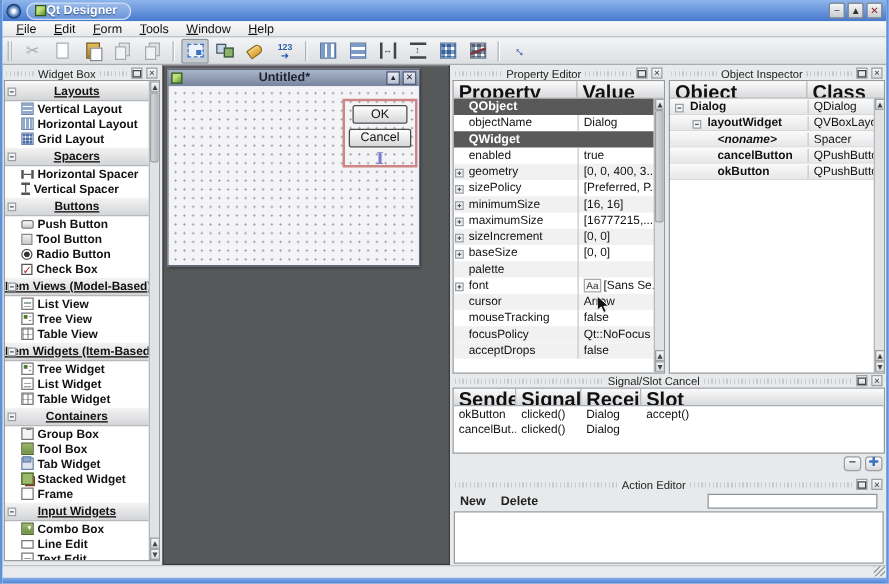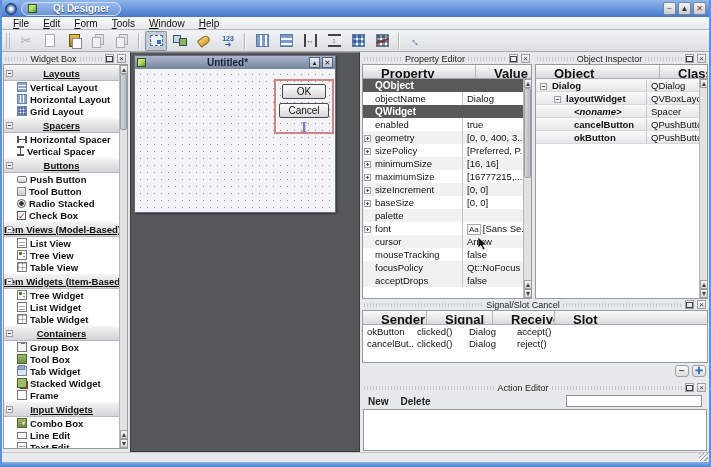--- a/index.html
+++ b/index.html
@@ -4,21 +4,21 @@
 <style>
   * { margin:0; padding:0; box-sizing:border-box; }
   html,body { width:711px; height:467px; font-family:"Liberation Sans","DejaVu Sans",sans-serif; }
   .app { position:relative; width:711px; height:467px; background:#e7e9ea; overflow:hidden;
          border-left:2px solid #5e93dc; border-right:2px solid #5e93dc; }
 
   
   .titlebar { height:17px; background:linear-gradient(#8fb5ec,#4579cd); display:flex; align-items:center; padding:0 3px; }
   .tb-menu-btn { width:12px; height:12px; border-radius:50%; background:radial-gradient(#dce8fa 20%,#2c5a9e 70%); color:#fff; font-size:7px;
                  display:flex; align-items:center; justify-content:center; margin-right:4px; border:1px solid #1e3f72; }
-  .tb-caps { display:flex; align-items:center; gap:16px; border:1px solid #cfe0f5; border-radius:8px; padding:0 10px 1px 6px;
+  .tb-caps { display:flex; align-items:center; gap:0; border:1px solid #cfe0f5; border-radius:8px; padding:0 10px 1px 6px;
              background:rgba(255,255,255,0.18); height:14px; }
   .qt-appicon { width:9px; height:9px; background:linear-gradient(135deg,#bfe07a 40%,#5d8f2e); border:1px solid #2f5b12; }
   .tb-title { font-size:10px; font-weight:bold; color:#fff; text-shadow:0 1px 1px #2a4f8a; white-space:nowrap; }
   .tb-spacer { flex:1; }
   .winbtn { width:13px; height:13px; margin-left:2px; border:1px solid #7d8setting8; border:1px solid #7d868f; border-radius:2px;
             background:linear-gradient(#f5f5f5,#c9ccd0); font-size:8px; line-height:11px; text-align:center; color:#333; }
   .winbtn.close { color:#8c1f1f; }
 
   
   .menubar { height:13px; background:linear-gradient(#fafafa,#e7e8ea); border-bottom:1px solid #b5b8bb;
@@ -135,21 +135,21 @@
   
   .rightdock { width:349px; flex:none; display:flex; flex-direction:column; padding:1px 1px 0 2px; }
   .rd-row1 { height:246px; display:flex; gap:3px; }
   .rd-row2 { height:83px; }
   .rd-row3 { height:70px; }
   .panel { display:flex; flex-direction:column; min-width:0; }
   .pe { width:170px; flex:none; }
   .oi { flex:1; }
   .tablebox { flex:1; background:#fff; border:1px solid #979b9f; overflow:hidden; position:relative; }
   .thead { display:flex; height:14px; background:linear-gradient(#fbfbfb,#d9dadc); border-bottom:1px solid #a8acb0; }
-  .th { font-size:13px; font-weight:bold; color:#111; padding:1px 4px; border-right:1px solid #b5b8bb; white-space:nowrap; overflow:hidden;margin-left:14px; }
+  .th { font-size:16px; font-weight:bold; color:#111; padding:1px 4px; border-right:1px solid #b5b8bb; white-space:nowrap; overflow:hidden; }
   .prow { display:flex; height:13px; align-items:center; }
   .prow.alt { background:#f1f1f2; }
   .prow .pname { width:99px; flex:none; font-size:9.5px; color:#111; padding-left:12px; white-space:nowrap; overflow:hidden; position:relative; }
   .prow .pname.b { font-weight:normal; }
   .prow .pval { flex:1; font-size:9.5px; color:#111; padding-left:4px; border-left:1px solid #c5c8cb; white-space:nowrap; overflow:hidden; height:100%; line-height:13px; }
   .prow.group { background:#595959; }
   .prow.group .gname { font-size:10px; font-weight:bold; color:#fff; padding-left:12px; }
   .expando { position:absolute; left:1px; top:3px; width:7px; height:7px; border:1px solid #9aa0a5;
              background:linear-gradient(#555,#555) center/3px 1px no-repeat, linear-gradient(#555,#555) center/1px 3px no-repeat, #f5f5f5; }
   .fontAa { display:inline-block; font-size:8px; border:1px solid #aaa; background:#f8f8f8; line-height:9px; padding:0 1px; margin-right:2px; color:#333; }
@@ -308,21 +308,21 @@
           <div class="wbi">
               <span class="ic ic-push"></span>
               <span class="lbl">Push Button</span>
             </div>
           <div class="wbi">
               <span class="ic ic-tool"></span>
               <span class="lbl">Tool Button</span>
             </div>
           <div class="wbi">
               <span class="ic ic-radio"></span>
-              <span class="lbl">Radio Stacked</span>
+              <span class="lbl">Radio Button</span>
             </div>
           <div class="wbi">
               <span class="ic ic-check">✓</span>
               <span class="lbl">Check Box</span>
             </div>
           <div class="wbc">
               <span class="cind"></span>
               <span class="clabel">Item Views (Model-Based)</span>
             </div>
           <div class="wbi">
@@ -600,21 +600,20 @@
           <div class="ssrow">
             <span class="ss-c1">okButton</span>
               <span class="ss-c2">clicked()</span>
               <span class="ss-c3">Dialog</span>
               <span class="ss-c4">accept()</span>
           </div>
           <div class="ssrow">
             <span class="ss-c1">cancelBut...</span>
               <span class="ss-c2">clicked()</span>
               <span class="ss-c3">Dialog</span>
-              <span class="ss-c4">reject()</span>
           </div>
         </div>
         <div class="ss-btnrow">
           <div class="mini-btn">−</div>
           <div class="mini-btn plus">✚</div>
         </div>
       </div>
 
       <div class="rd-row3 panel">
         <div class="dock-title">

